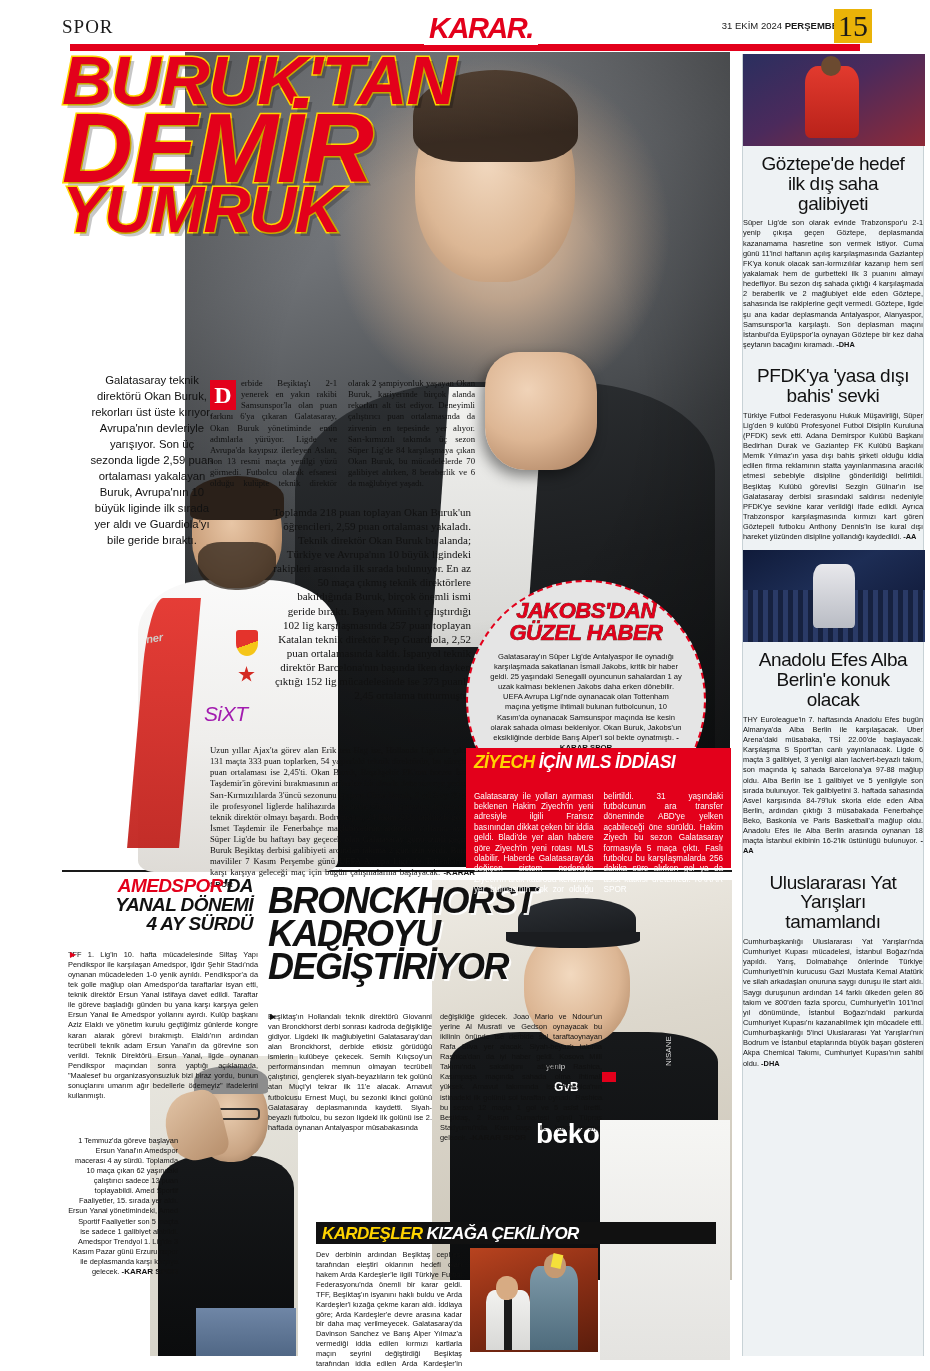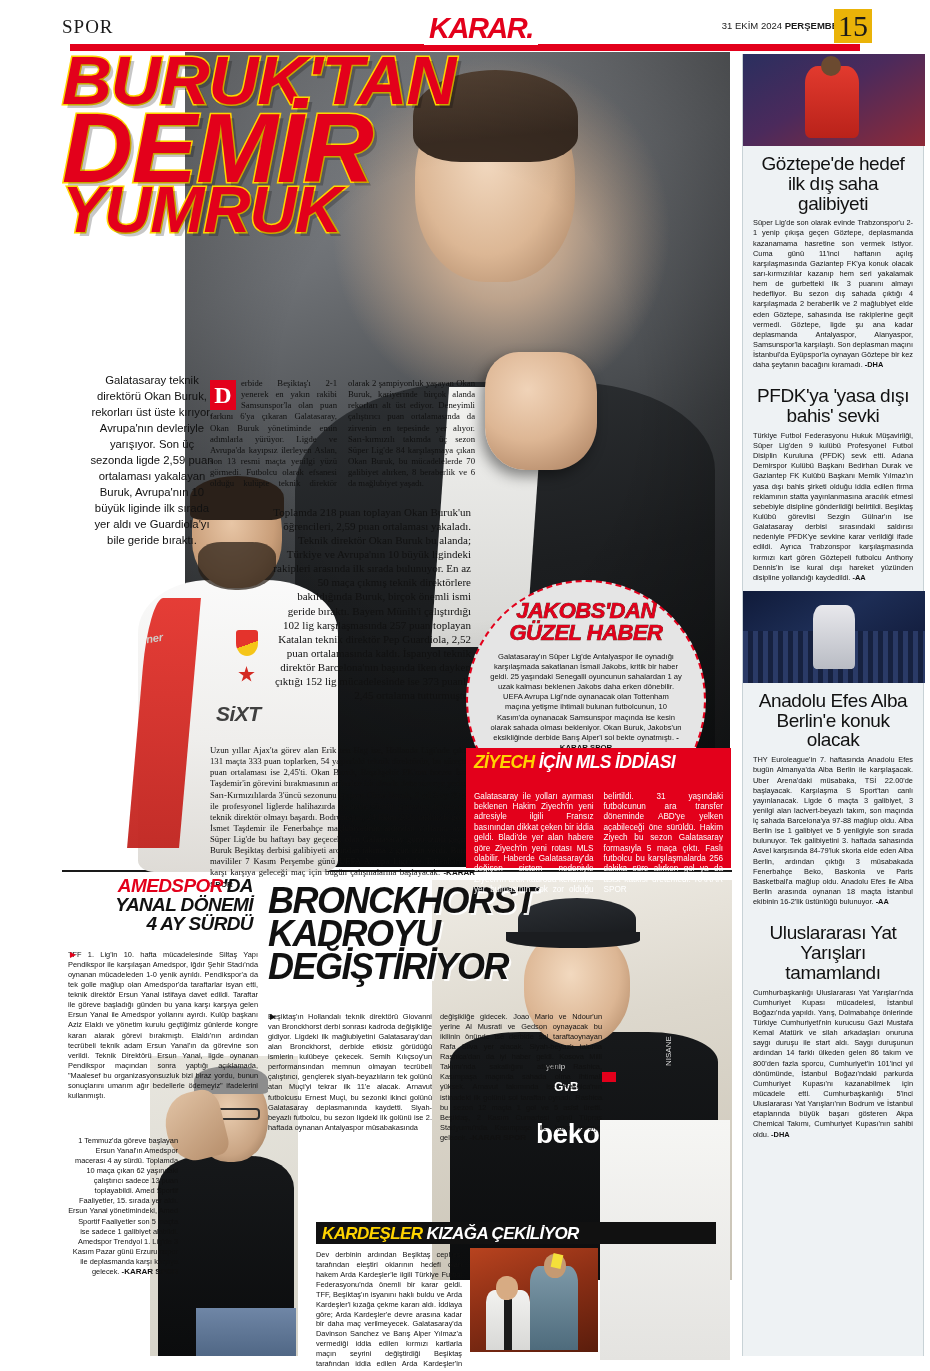--- a/index.html
+++ b/index.html
@@ -93,22 +93,22 @@
   .pc-hair { position:absolute; left:60px; top:-4px; width:94px; height:44px;
     background:#2a2019; border-radius:52% 52% 14% 14%; }
   .pc-beard { position:absolute; left:68px; top:62px; width:78px; height:48px;
     background:rgba(38,28,20,.72); border-radius:30% 30% 48% 48%; }
   .pc-body { position:absolute; left:8px; top:100px; width:200px; height:292px;
     background: linear-gradient(182deg,#fafafa 0%,#efeeec 55%,#dedbd6 100%);
     border-radius:36% 36% 8% 8% / 18% 18% 4% 4%; }
   .pc-stripe-r { position:absolute; left:8px; top:118px; width:52px; height:250px;
     background: linear-gradient(180deg,#e4332c 0%,#c1241f 100%); transform: skewX(-5deg); opacity:.95;
     border-radius:28% 0 0 0; }
-  .pc-sixt { position:absolute; left:86px; top:222px; font-size:21px; font-weight:bold;
-    color:#404040; letter-spacing:-.5px; font-style:italic; }
+  .pc-sixt { position:absolute; left:74px; top:222px; font-size:21px; font-weight:normal;
+    color:#a21caf; letter-spacing:-.5px; font-style:italic; }
   .pc-sponsor { position:absolute; left:16px; top:152px; font-size:11px; font-weight:bold;
     color:#cfcbc6; font-style:italic; transform:rotate(-8deg); }
   .pc-crest { position:absolute; left:106px; top:150px; width:22px; height:26px;
     background: linear-gradient(160deg,#e4332c 55%,#f5c518 55%); border-radius:3px 3px 50% 50%; }
   .pc-star { position:absolute; left:108px; top:186px; width:17px; height:17px;
     background:#d42a22; clip-path: polygon(50% 0,61% 35%,98% 35%,68% 57%,79% 91%,50% 70%,21% 91%,32% 57%,2% 35%,39% 35%); }
 
   
   .body-wrap { position:absolute; left:210px; top:378px; width:265px; z-index:6; }
   .dropcap {
@@ -292,21 +292,21 @@
   .rp2 .crowd { position:absolute; left:0; top:40px; width:182px; height:52px;
     background: repeating-linear-gradient(90deg,#2a3a66 0 5px,#16213f 5px 10px); }
   .rp2 .figure { position:absolute; left:70px; top:14px; width:42px; height:64px;
     background: linear-gradient(180deg,#e8e8ec 0%,#b9bcc4 100%); border-radius:22% 22% 8% 8%; }
   .rail-hd {
     padding:8px 10px 3px; font-family:"Liberation Sans", sans-serif;
     font-size:19px; line-height:1.04; font-weight:normal; color:#111; text-align:center;
     letter-spacing:-.4px;
   }
   .rail-body {
-    padding:2px 10px 8px; font-size:7.4px; line-height:1.37; color:#111; text-align:justify;
+    padding:2px 0 8px; font-size:7.4px; line-height:1.37; color:#111; text-align:justify;
   }
   .rail-body b { font-size:7.4px; }
 </style>
 </head>
 <body>
 
 <div class="page">
 
   <div class="masthead">
     <div class="mast-spor">SPOR</div>

